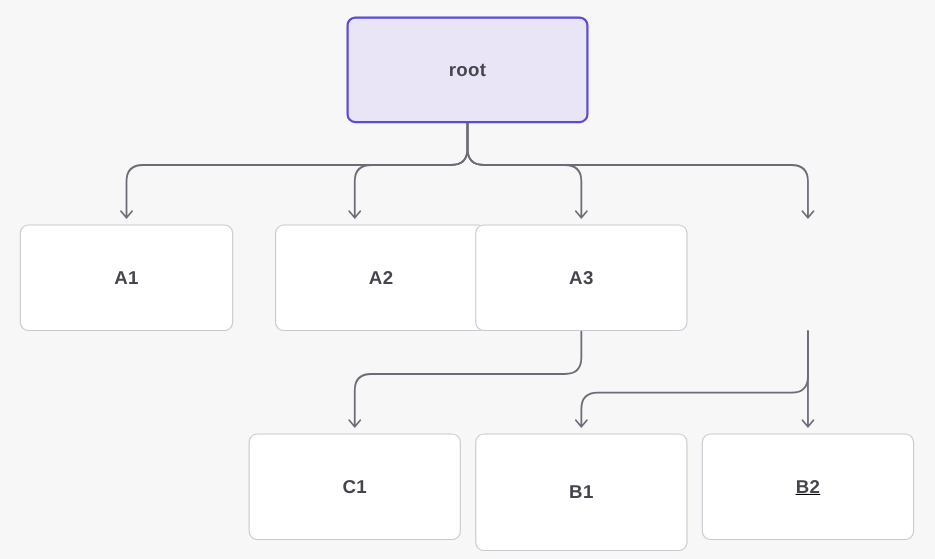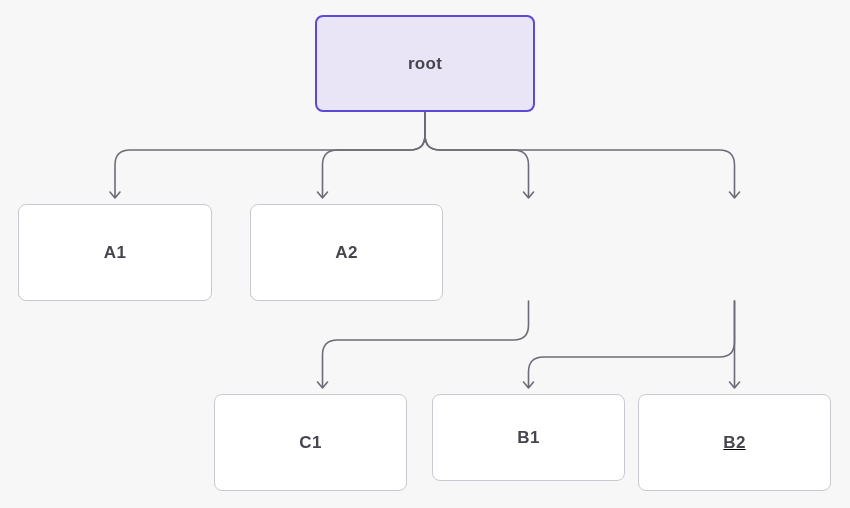--- a/index.html
+++ b/index.html
@@ -68,22 +68,25 @@
     </svg>
 <div class="node root" style="left: 315px; top: 15px; width: 220px; height: 97px;">
       <span class="node-label">root</span>
     </div>
     <div class="node" style="left: 18px; top: 204px; width: 194px; height: 97px;">
       <span class="node-label">A1</span>
     </div>
     <div class="node" style="left: 226px; top: 204px; width: 193px; height: 97px; margin-left: 24px;">
       <span class="node-label">A2</span>
     </div>
-    <div class="node" style="left: 214px; top: 394px; width: 193px; height: 97px;">
+    <div class="node" style="left: 432px; top: 204px; width: 193px; height: 97px;">
+      <span class="node-label">A3</span>
+    </div>
+    <div class="node" style="left: 226px; top: 394px; width: 193px; height: 97px;">
       <span class="node-label">C1</span>
     </div>
-    <div class="node" style="left: 432px; top: 394px; width: 193px; height: 87px;">
+    <div class="node" style="left: 432px; top: 394px; width: 193px; height: 107px;">
       <span class="node-label">B1</span>
     </div>
     <div class="node" style="left: 638px; top: 394px; width: 193px; height: 97px; text-decoration: underline;">
       <span class="node-label">B2</span>
     </div>
   </div>
 
 </body></html>

